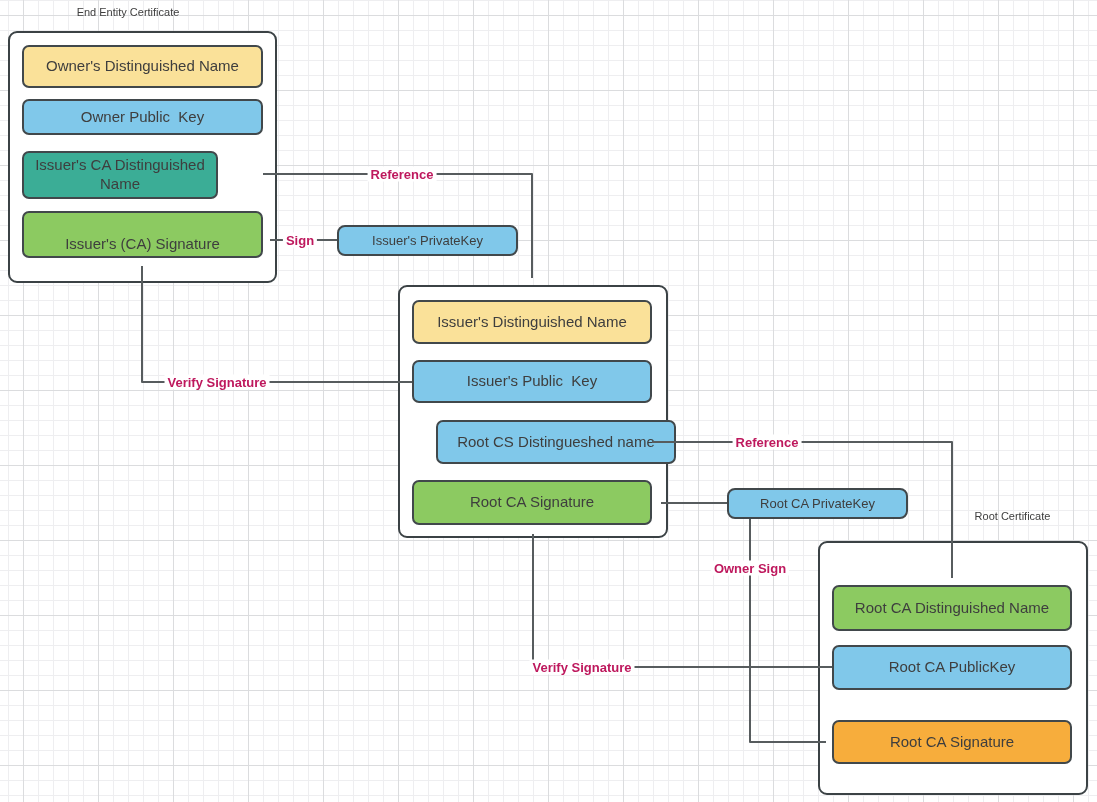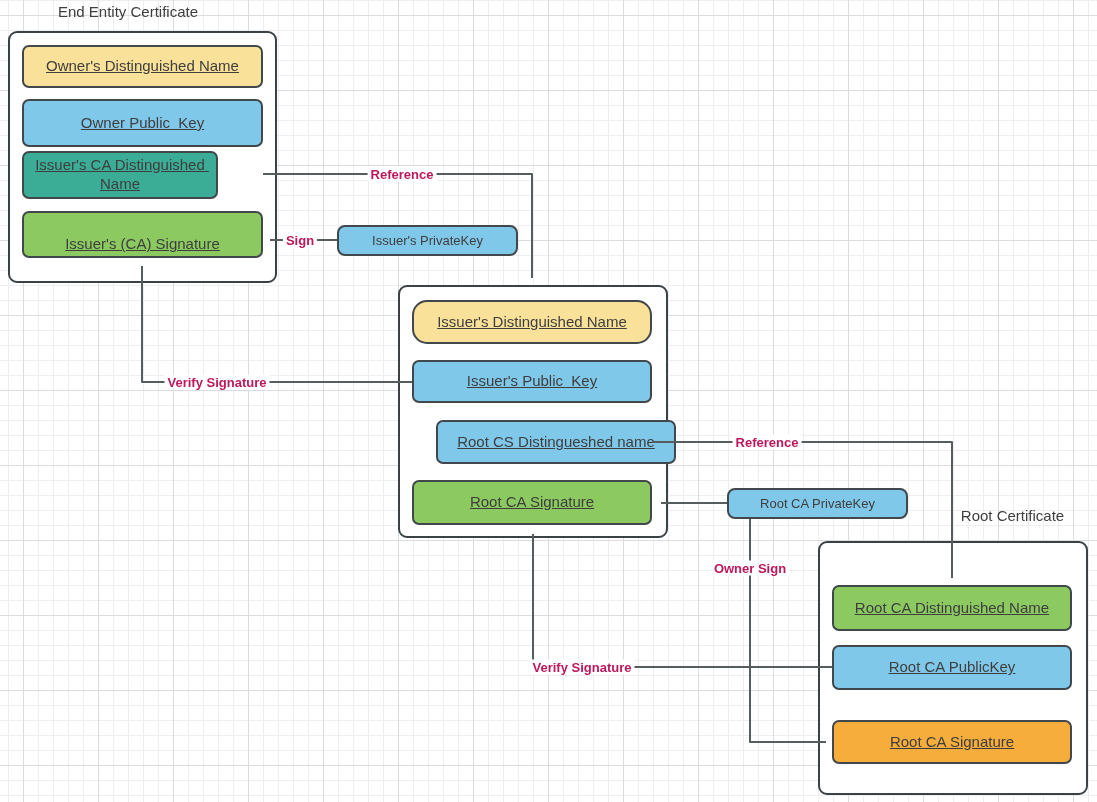--- a/index.html
+++ b/index.html
@@ -13,28 +13,28 @@
       linear-gradient(to right, #eeeef0 1px, transparent 1px),
       linear-gradient(to bottom, #eeeef0 1px, transparent 1px);
     background-size:75px 75px, 75px 75px, 15px 15px, 15px 15px;
     background-position:23px 0, 0 15px, 8px 0, 0 0;
   }
   .group{
     position:absolute;background:#ffffff;border:2px solid #3b4245;
     border-radius:9px;box-sizing:border-box;z-index:1;
   }
   .group-title{
-    position:absolute;font-size:15px;color:#3e3e3e;text-align:center;
+    position:absolute;font-size:11px;color:#3e3e3e;text-align:center;
     z-index:2;line-height:18px;
   }
   .field{
     position:absolute;border:2px solid #41484b;border-radius:7px;
     box-sizing:border-box;display:flex;align-items:center;justify-content:center;
     font-size:15px;color:#3e3e3e;text-align:center;z-index:3;
-    padding:2px 8px;line-height:1.25;white-space:pre-wrap;text-decoration:underline;
+    padding:2px 8px;line-height:1.25;white-space:pre-wrap;
   }
   .keybox{
     position:absolute;border:2px solid #41484b;border-radius:8px;
     box-sizing:border-box;display:flex;align-items:center;justify-content:center;
     font-size:13px;color:#3e3e3e;text-align:center;z-index:3;white-space:pre-wrap;
   }
   .connectors{
     position:absolute;left:0;top:0;z-index:5;pointer-events:none;
   }
   .connectors path{fill:none;stroke-width:2px;stroke-linejoin:round;}
@@ -48,37 +48,37 @@
 <body>
 
 <div class="canvas">
 
   <div class="group-title" style="left:8px;top:3px;width:240px;">End Entity Certificate</div>
   <div class="group" style="left:8px;top:31px;width:269px;height:252px;"></div>
 
   <div class="field" style="left: 22px; top: 45px; width: 241px; height: 43px; background-color: rgb(250, 225, 153);">
     <span>Owner's Distinguished Name</span>
   </div>
-  <div class="field" style="left: 22px; top: 99px; width: 241px; height: 48px; background-color: rgb(128, 200, 234);">
+  <div class="field" style="left: 22px; top: 99px; width: 241px; height: 36px; background-color: rgb(128, 200, 234);">
     <span>Owner Public  Key</span>
   </div>
   <div class="field" style="left: 22px; top: 151px; width: 196px; height: 48px; background-color: rgb(59, 173, 150);">
     <span>Issuer's CA Distinguished Name</span>
   </div>
   <div class="field" style="left: 22px; top: 211px; width: 241px; height: 47px; background-color: rgb(140, 202, 97); align-items: flex-end;">
     <span>Issuer's (CA) Signature</span>
   </div>
 
   <div class="keybox" style="left: 337px; top: 225px; width: 181px; height: 31px; background-color: rgb(128, 200, 234);">
     <span>Issuer's PrivateKey</span>
   </div>
 
   <div class="group" style="left:398px;top:285px;width:270px;height:253px;"></div>
 
-  <div class="field" style="left: 412px; top: 300px; width: 240px; height: 44px; background-color: rgb(250, 225, 153); border-radius: 15px;">
+  <div class="field" style="left: 412px; top: 300px; width: 240px; height: 44px; background-color: rgb(250, 225, 153);">
     <span>Issuer's Distinguished Name</span>
   </div>
   <div class="field" style="left: 412px; top: 360px; width: 240px; height: 43px; background-color: rgb(128, 200, 234);">
     <span>Issuer's Public  Key</span>
   </div>
   <div class="field" style="left: 412px; top: 420px; width: 240px; height: 44px; background-color: rgb(128, 200, 234); margin-left: 24px;">
     <span>Root CS Distingueshed name</span>
   </div>
   <div class="field" style="left: 412px; top: 480px; width: 240px; height: 45px; background-color: rgb(140, 202, 97);">
     <span>Root CA Signature</span>

